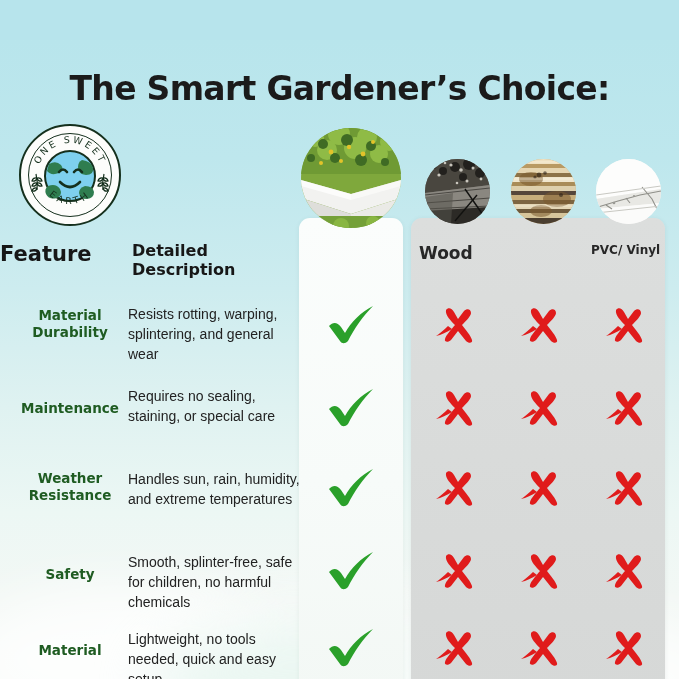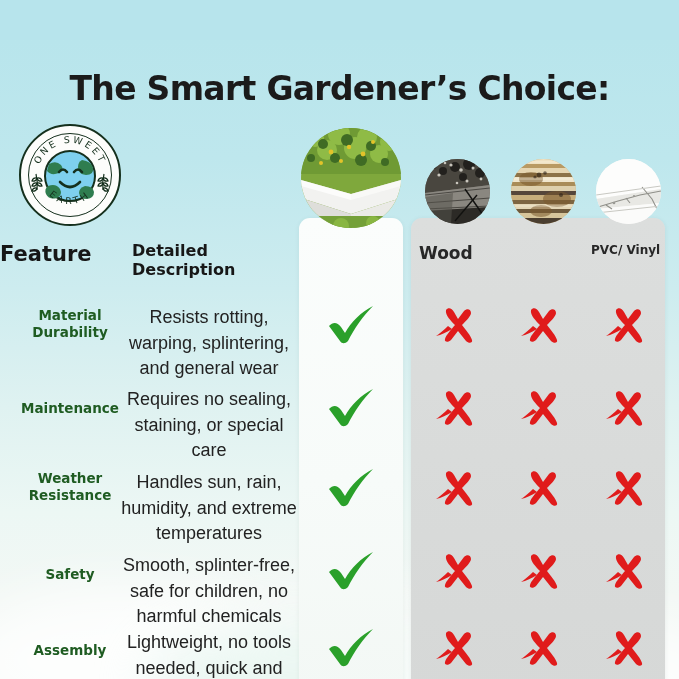--- a/index.html
+++ b/index.html
@@ -80,22 +80,22 @@
   #h-pvc{left:591px;top:203px;width:76px;font-size:12px;color:#272727;}
 
   
   .row{position:absolute;left:0;width:679px;}
   .feat{
     position:absolute;left:0px;width:140px;text-align:center;
     font-size:13.5px;font-weight:700;color:#1f5c22;line-height:1.28;
     font-family:"DejaVu Sans","Liberation Sans",sans-serif;
   }
   .desc{
-    position:absolute;left:120px;width:178px;text-align:center;
-    font-size:18px;color:#222;line-height:1.42;
+    position:absolute;left:128px;width:178px;text-align:left;
+    font-size:14px;color:#222;line-height:1.42;
   }
   .mark{position:absolute;width:60px;height:44px;}
   .mark svg{display:block;width:100%;height:100%;}
   .m-hdpe{left:321px;}
   .m-wood{left:428px;}
   .m-metal{left:513px;}
   .m-pvc{left:598px;}
 </style>
 </head>
 <body>
@@ -408,21 +408,21 @@
           </svg>
         </div>
         <div class="mark m-pvc" style="top: 508px;">
           <svg viewBox="0 0 60 44">
             <path d="M18 8 C20 5 24 6 26 10 L30 17 L36 9 C39 6 43 7 43 11 C43 14 38 19 34 23 C38 28 43 34 44 38 C45 41 41 42 38 39 L30 29 L23 38 C20 41 16 40 17 37 C18 33 23 28 27 23 C23 19 17 13 18 8 Z" fill="#e01b1b"></path>
             <path d="M20 24 C16 28 11 32 8 34 C13 33 19 30 24 27 Z" fill="#e01b1b"></path>
           </svg>
         </div>
       </div>
       <div class="row" style="top: 0px;">
-        <div class="feat" style="top: 602px;">Assembly</div>
+        <div class="feat" style="top: 602px;">Material</div>
         <div class="desc" style="top: 590px;">Lightweight, no tools needed, quick and easy setup</div>
         <div class="mark m-hdpe" style="top: 585px;">
           <svg viewBox="0 0 60 44">
             <path d="M8 24 C12 20 16 20 20 25 L24 31 C30 20 40 10 52 4 C42 14 33 27 27 39 C24 42 21 42 19 39 Z" fill="#2aa02a"></path>
           </svg>
         </div>
         <div class="mark m-wood" style="top: 585px;">
           <svg viewBox="0 0 60 44">
             <path d="M18 8 C20 5 24 6 26 10 L30 17 L36 9 C39 6 43 7 43 11 C43 14 38 19 34 23 C38 28 43 34 44 38 C45 41 41 42 38 39 L30 29 L23 38 C20 41 16 40 17 37 C18 33 23 28 27 23 C23 19 17 13 18 8 Z" fill="#e01b1b"></path>
             <path d="M20 24 C16 28 11 32 8 34 C13 33 19 30 24 27 Z" fill="#e01b1b"></path>

